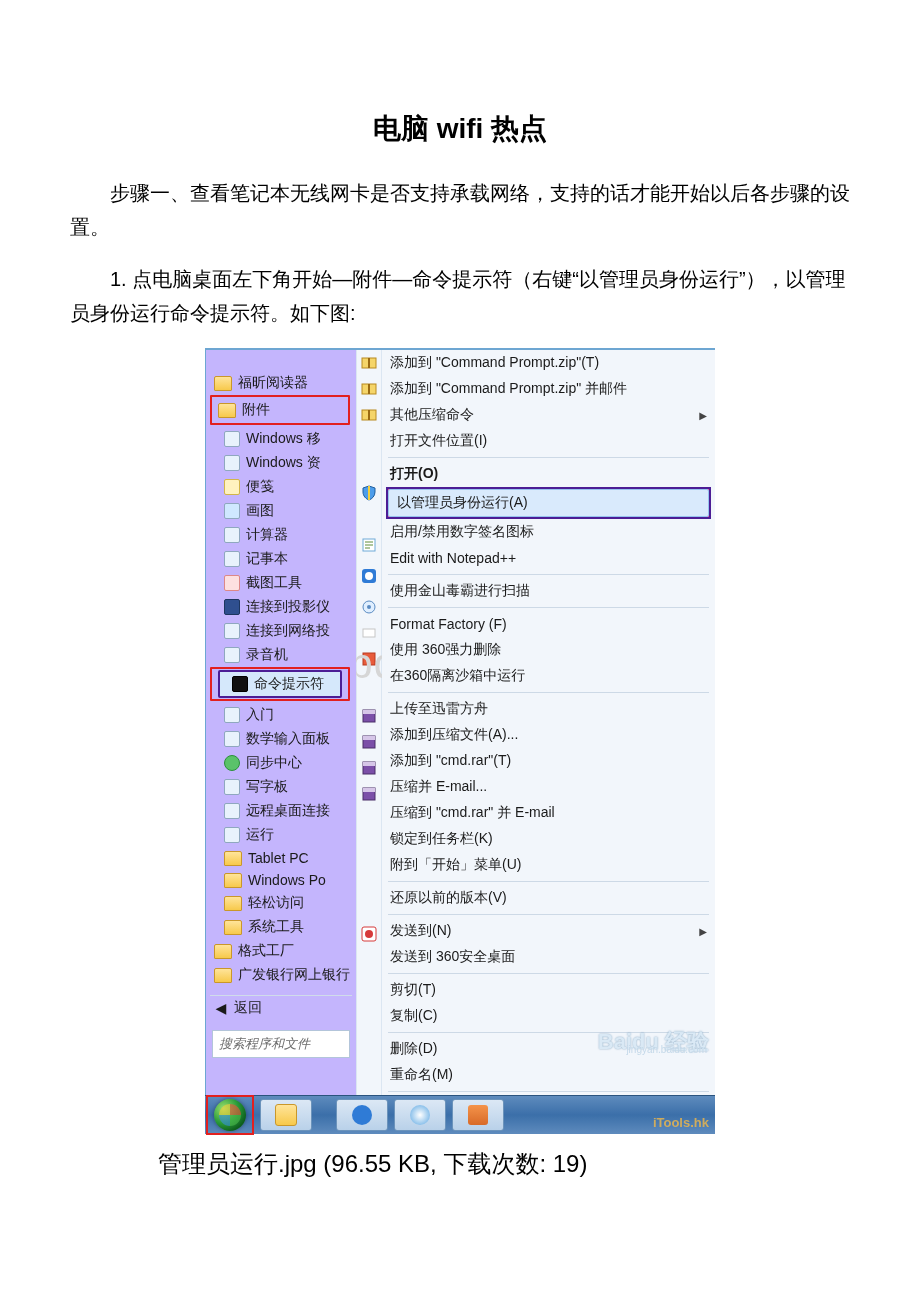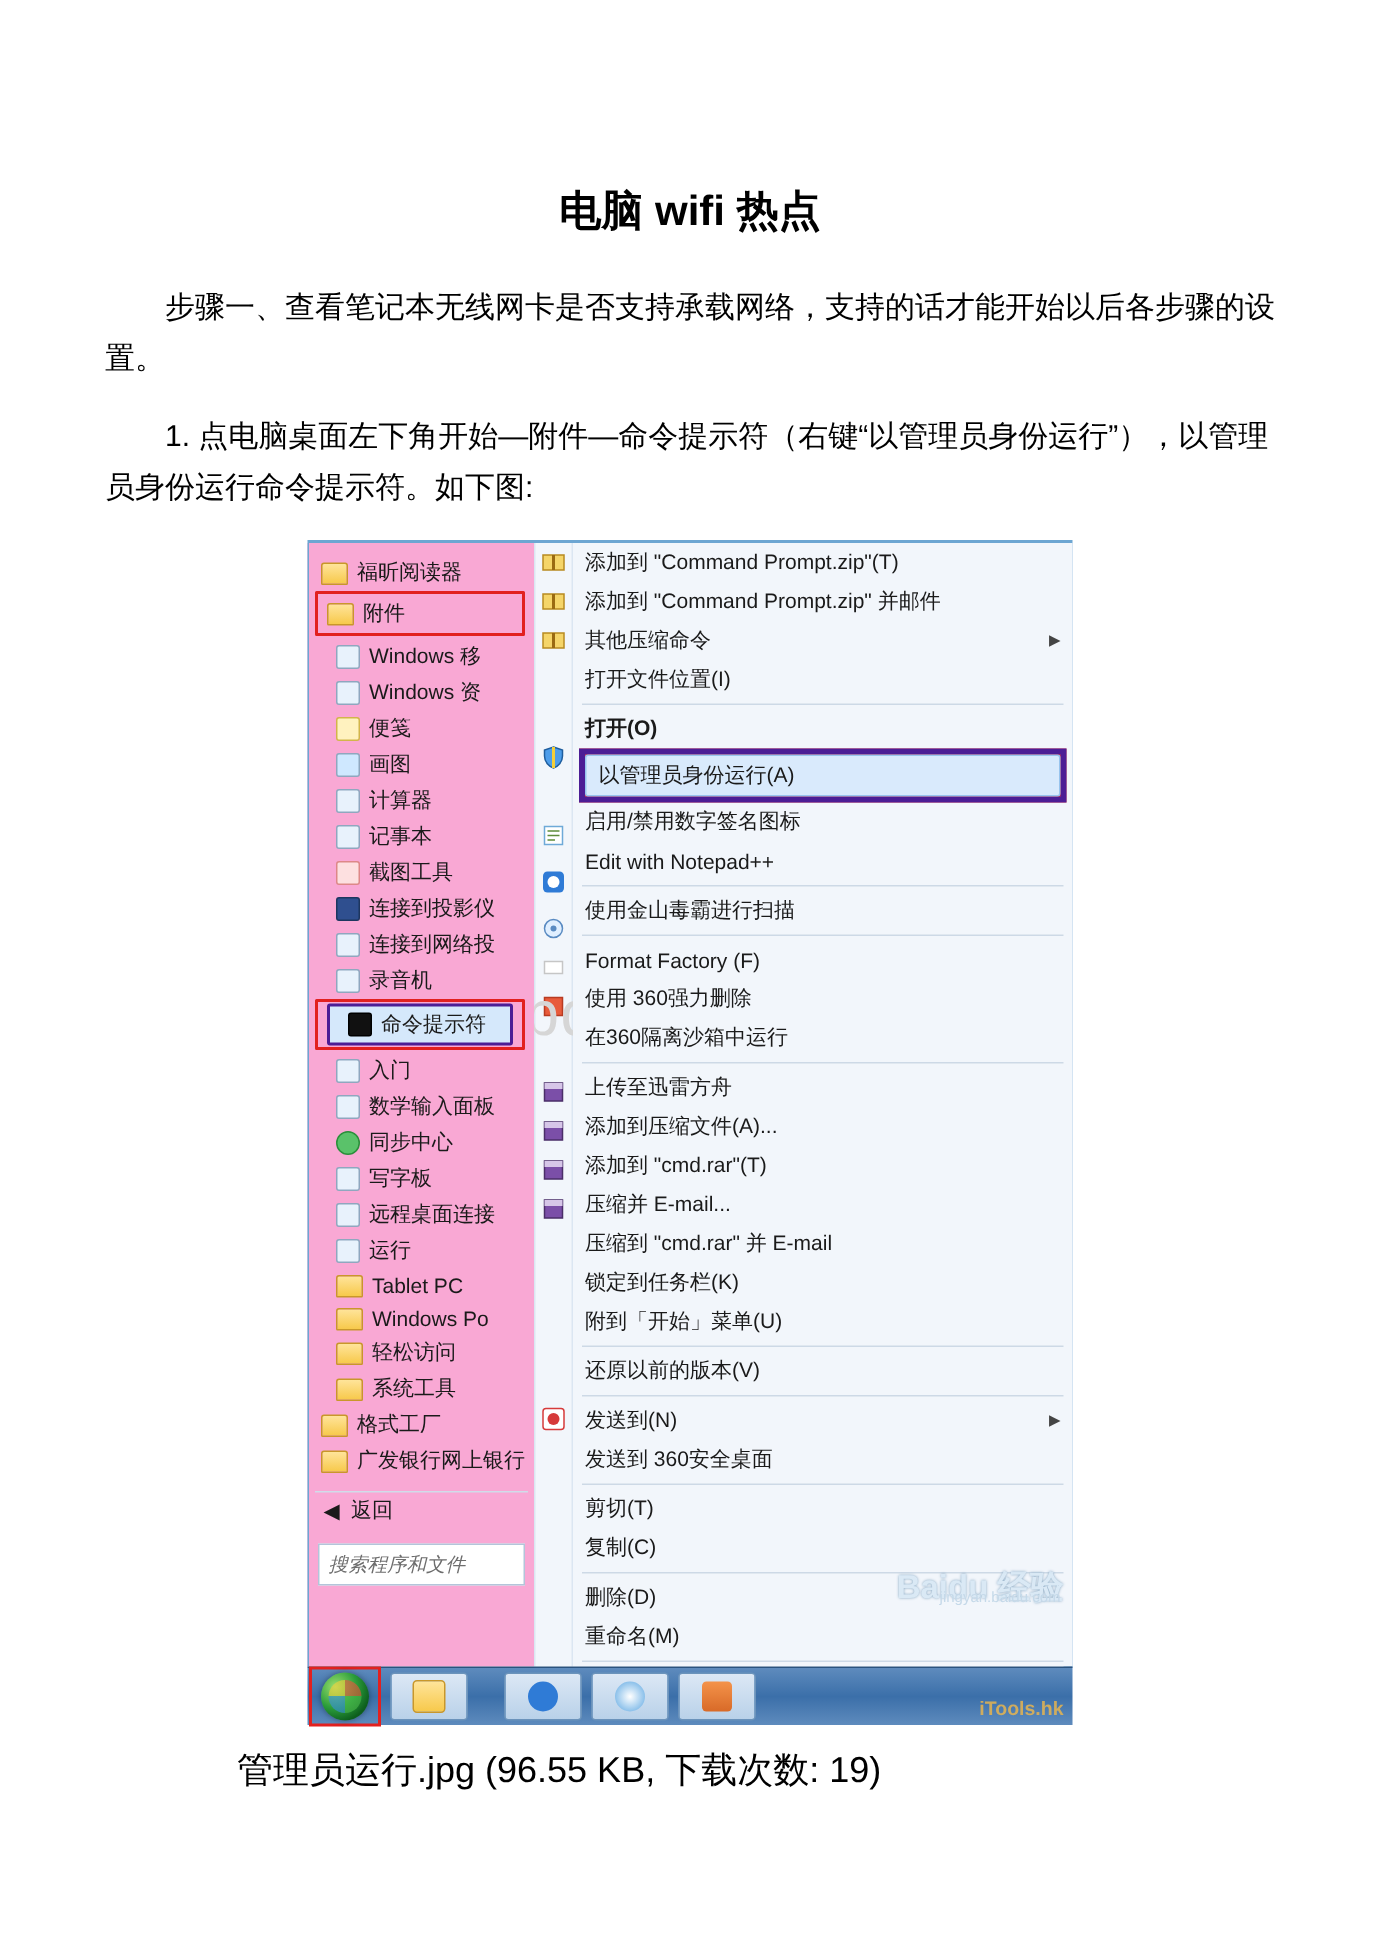--- a/index.html
+++ b/index.html
@@ -3,21 +3,21 @@
 <meta charset="utf-8">
 <style>
   body {
     margin: 0;
     background: #fff;
     font-family: "Microsoft YaHei", SimSun, Arial, sans-serif;
     color: #000;
   }
   .page {
     width: 920px;
-    margin: 12px auto;
+    margin: 0 auto;
     padding: 110px 70px 60px 70px;
     box-sizing: border-box;
   }
   h1 {
     text-align: center;
     font-size: 28px;
     font-weight: bold;
     margin: 0 0 28px 0;
   }
   .para {
@@ -38,23 +38,23 @@
     font-size: 14px;
     color: #1a1a1a;
     position: relative;
   }
   .columns {
     display: flex;
     align-items: stretch;
   }
   .left-col {
     width: 150px;
-    background: #f9a8d4;
+    background: #c4b5fd;
     border-left: 1px solid #6da6d2;
-    padding-top: 8px;
+    padding-top: 21px;
     position: relative;
   }
   .icon-col {
     width: 26px;
     background: #f2f6fb;
     border-left: 1px solid #dbe6f2;
     border-right: 1px solid #dbe6f2;
     box-sizing: border-box;
     display: flex;
     flex-direction: column;
@@ -124,23 +124,23 @@
     color: #444;
     margin-left: auto;
     padding-left: 10px;
   }
   .ctx-sep {
     height: 0;
     border-top: 1px solid #cdd9e6;
     margin: 3px 6px;
   }
   .ctx-highlight {
-    border: 4px solid #4c1d95;
+    border: 2px solid #4c1d95;
     margin: 0 4px;
-    background: #ef4444;
+    background: #ec4899;
   }
   .ctx-highlight .ctx-item {
     background: #d9eafc;
     border: 1px solid #97c4ee;
     border-radius: 2px;
   }
   .icon-slot {
     width: 16px; height: 16px;
     margin: 5px 0;
   }

